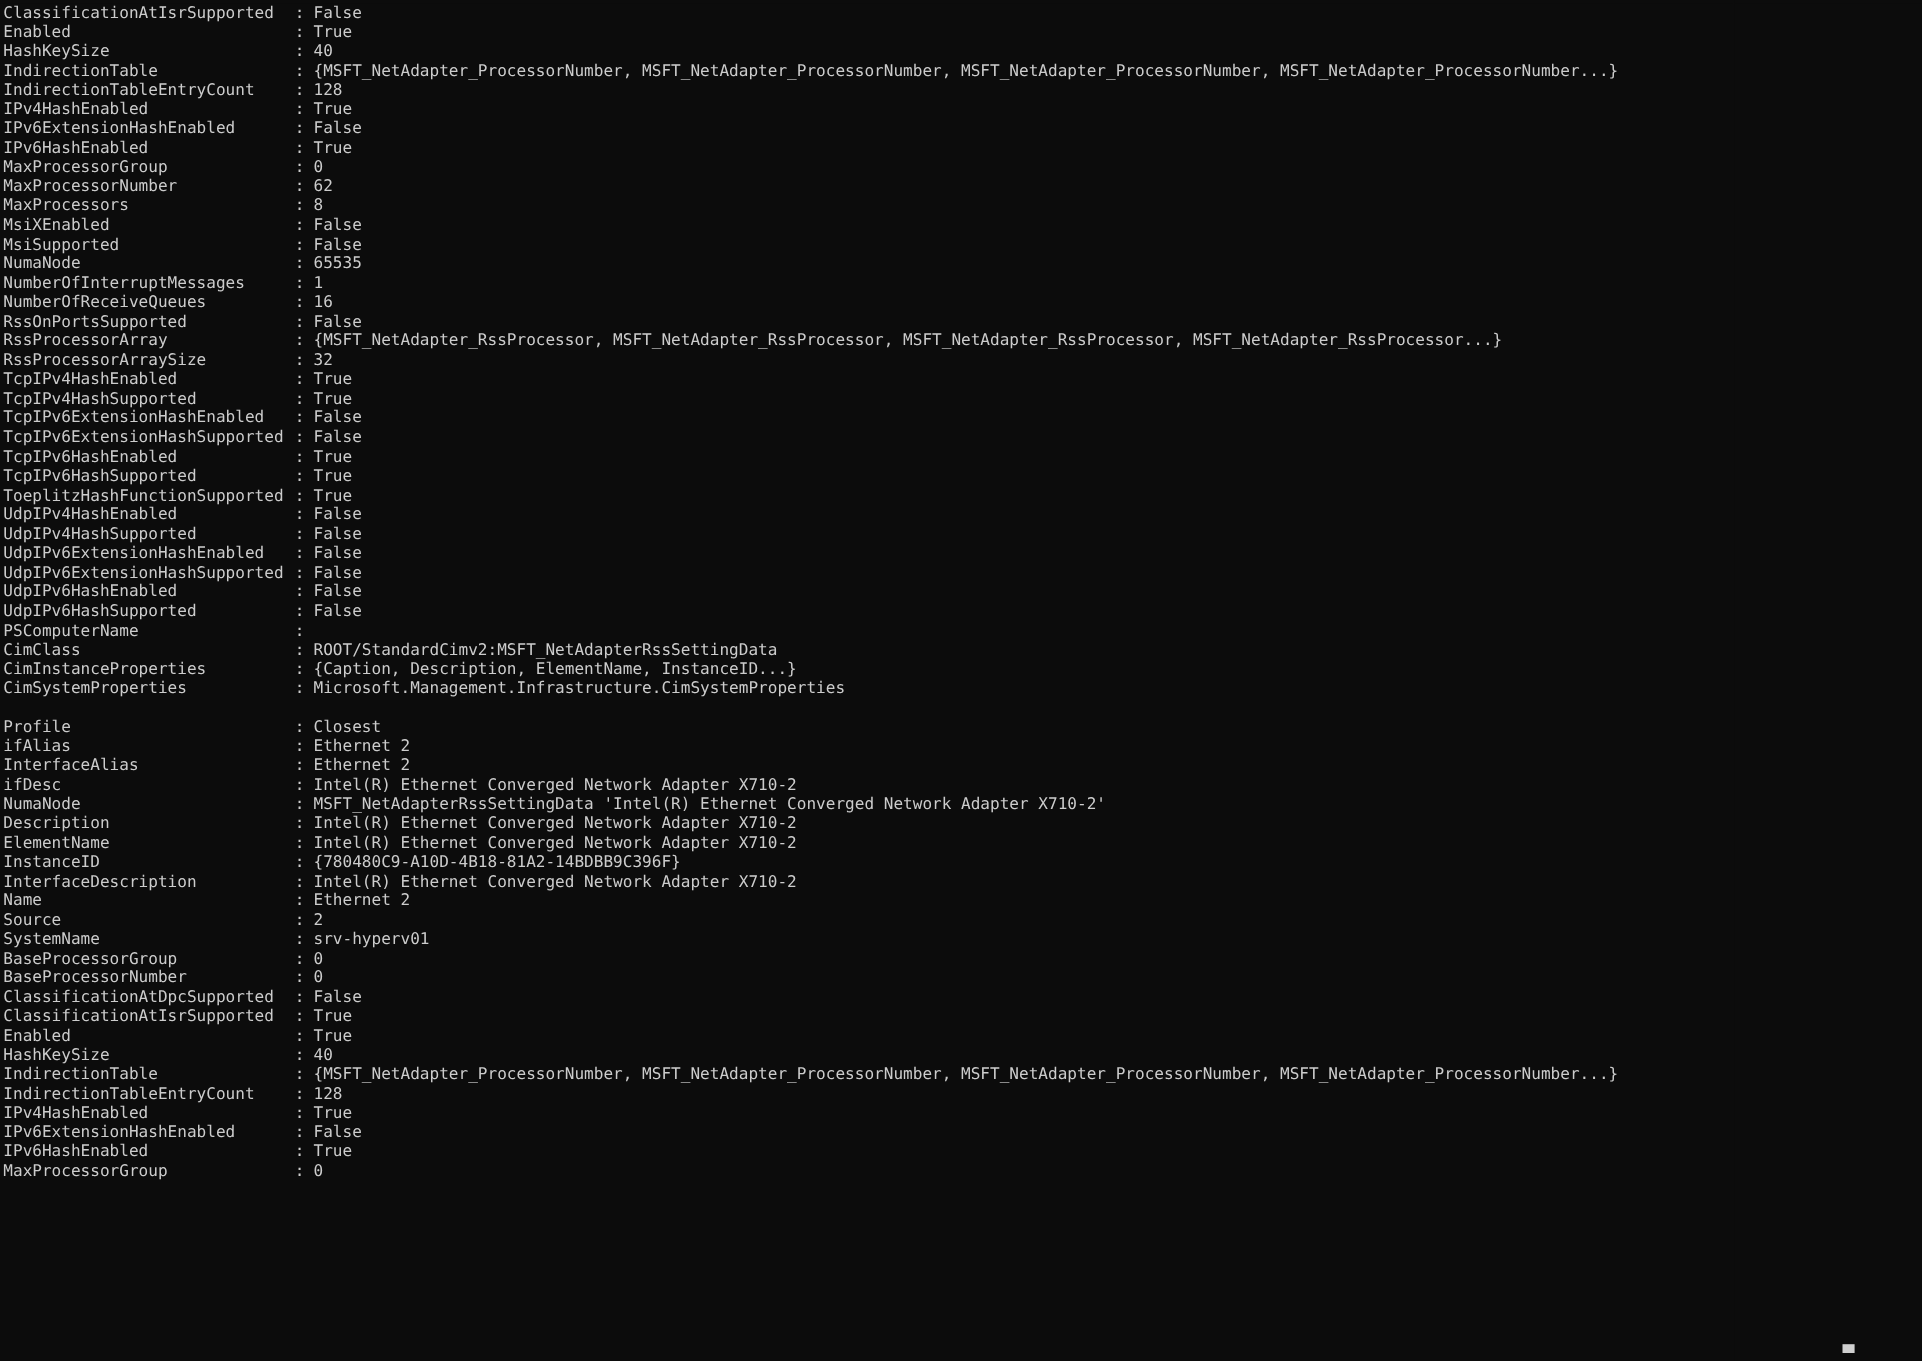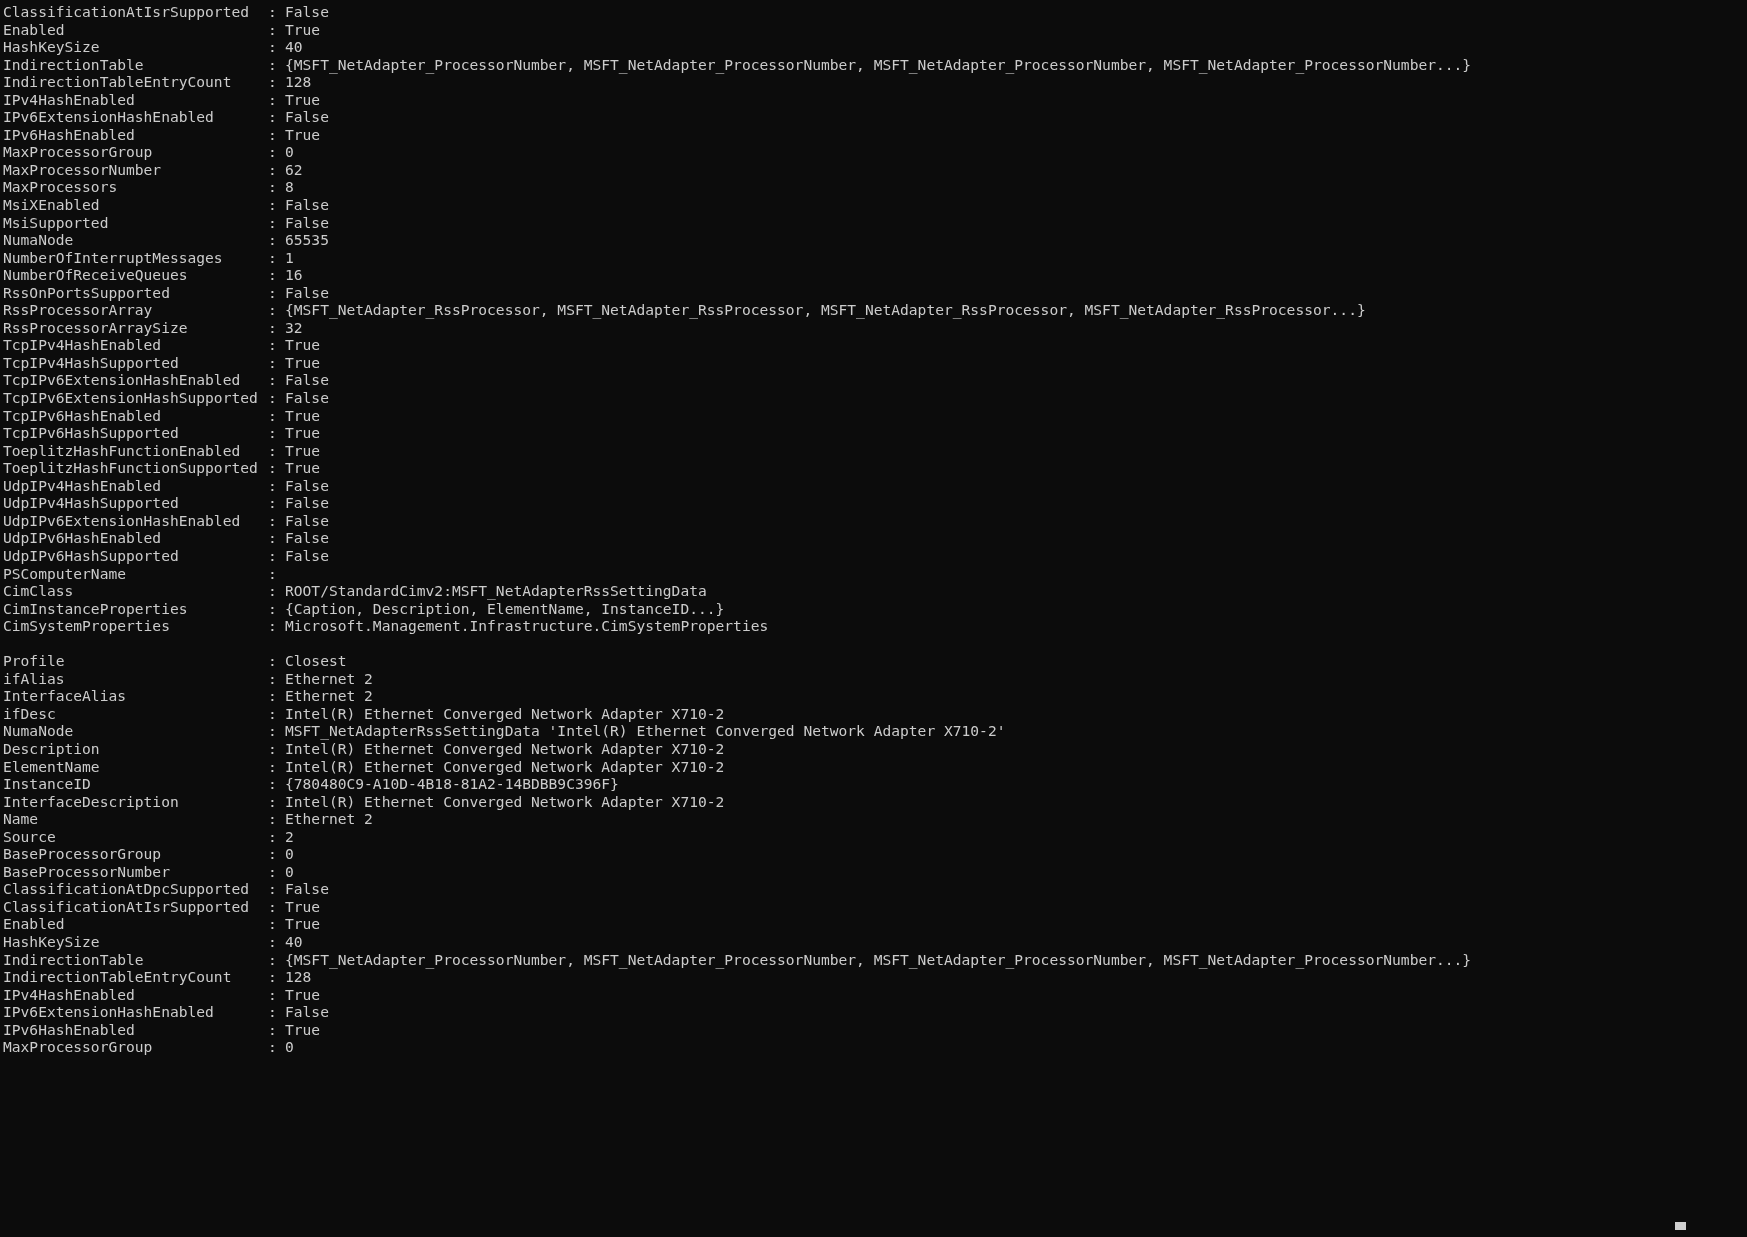--- a/index.html
+++ b/index.html
@@ -108,43 +108,44 @@
       <div class="line"><span class="prop-name">NumberOfReceiveQueues</span><span class="prop-sep">:</span><span class="prop-value">16</span></div>
       <div class="line"><span class="prop-name">RssOnPortsSupported</span><span class="prop-sep">:</span><span class="prop-value">False</span></div>
       <div class="line"><span class="prop-name">RssProcessorArray</span><span class="prop-sep">:</span><span class="prop-value">{MSFT_NetAdapter_RssProcessor, MSFT_NetAdapter_RssProcessor, MSFT_NetAdapter_RssProcessor, MSFT_NetAdapter_RssProcessor...}</span></div>
       <div class="line"><span class="prop-name">RssProcessorArraySize</span><span class="prop-sep">:</span><span class="prop-value">32</span></div>
       <div class="line"><span class="prop-name">TcpIPv4HashEnabled</span><span class="prop-sep">:</span><span class="prop-value">True</span></div>
       <div class="line"><span class="prop-name">TcpIPv4HashSupported</span><span class="prop-sep">:</span><span class="prop-value">True</span></div>
       <div class="line"><span class="prop-name">TcpIPv6ExtensionHashEnabled</span><span class="prop-sep">:</span><span class="prop-value">False</span></div>
       <div class="line"><span class="prop-name">TcpIPv6ExtensionHashSupported</span><span class="prop-sep">:</span><span class="prop-value">False</span></div>
       <div class="line"><span class="prop-name">TcpIPv6HashEnabled</span><span class="prop-sep">:</span><span class="prop-value">True</span></div>
       <div class="line"><span class="prop-name">TcpIPv6HashSupported</span><span class="prop-sep">:</span><span class="prop-value">True</span></div>
-      <div class="line"><span class="prop-name">ToeplitzHashFunctionEnabled</span><span class="prop-sep">:</span><span class="prop-value">True</span></div>
       <div class="line"><span class="prop-name">ToeplitzHashFunctionSupported</span><span class="prop-sep">:</span><span class="prop-value">True</span></div>
       <div class="line"><span class="prop-name">UdpIPv4HashEnabled</span><span class="prop-sep">:</span><span class="prop-value">False</span></div>
       <div class="line"><span class="prop-name">UdpIPv4HashSupported</span><span class="prop-sep">:</span><span class="prop-value">False</span></div>
       <div class="line"><span class="prop-name">UdpIPv6ExtensionHashEnabled</span><span class="prop-sep">:</span><span class="prop-value">False</span></div>
+      <div class="line"><span class="prop-name">UdpIPv6ExtensionHashSupported</span><span class="prop-sep">:</span><span class="prop-value">False</span></div>
       <div class="line"><span class="prop-name">UdpIPv6HashEnabled</span><span class="prop-sep">:</span><span class="prop-value">False</span></div>
       <div class="line"><span class="prop-name">UdpIPv6HashSupported</span><span class="prop-sep">:</span><span class="prop-value">False</span></div>
       <div class="line"><span class="prop-name">PSComputerName</span><span class="prop-sep">:</span><span class="prop-value"></span></div>
       <div class="line"><span class="prop-name">CimClass</span><span class="prop-sep">:</span><span class="prop-value">ROOT/StandardCimv2:MSFT_NetAdapterRssSettingData</span></div>
       <div class="line"><span class="prop-name">CimInstanceProperties</span><span class="prop-sep">:</span><span class="prop-value">{Caption, Description, ElementName, InstanceID...}</span></div>
       <div class="line"><span class="prop-name">CimSystemProperties</span><span class="prop-sep">:</span><span class="prop-value">Microsoft.Management.Infrastructure.CimSystemProperties</span></div>
       <div class="line blank"> </div>
       <div class="line"><span class="prop-name">Profile</span><span class="prop-sep">:</span><span class="prop-value">Closest</span></div>
       <div class="line"><span class="prop-name">ifAlias</span><span class="prop-sep">:</span><span class="prop-value">Ethernet 2</span></div>
       <div class="line"><span class="prop-name">InterfaceAlias</span><span class="prop-sep">:</span><span class="prop-value">Ethernet 2</span></div>
       <div class="line"><span class="prop-name">ifDesc</span><span class="prop-sep">:</span><span class="prop-value">Intel(R) Ethernet Converged Network Adapter X710-2</span></div>
       <div class="line"><span class="prop-name">NumaNode</span><span class="prop-sep">:</span><span class="prop-value">MSFT_NetAdapterRssSettingData 'Intel(R) Ethernet Converged Network Adapter X710-2'</span></div>
       <div class="line"><span class="prop-name">Description</span><span class="prop-sep">:</span><span class="prop-value">Intel(R) Ethernet Converged Network Adapter X710-2</span></div>
       <div class="line"><span class="prop-name">ElementName</span><span class="prop-sep">:</span><span class="prop-value">Intel(R) Ethernet Converged Network Adapter X710-2</span></div>
       <div class="line"><span class="prop-name">InstanceID</span><span class="prop-sep">:</span><span class="prop-value">{780480C9-A10D-4B18-81A2-14BDBB9C396F}</span></div>
       <div class="line"><span class="prop-name">InterfaceDescription</span><span class="prop-sep">:</span><span class="prop-value">Intel(R) Ethernet Converged Network Adapter X710-2</span></div>
       <div class="line"><span class="prop-name">Name</span><span class="prop-sep">:</span><span class="prop-value">Ethernet 2</span></div>
       <div class="line"><span class="prop-name">Source</span><span class="prop-sep">:</span><span class="prop-value">2</span></div>
+      <div class="line"><span class="prop-name">SystemName</span><span class="prop-sep">:</span><span class="prop-value">srv-hyperv01</span></div>
       <div class="line"><span class="prop-name">BaseProcessorGroup</span><span class="prop-sep">:</span><span class="prop-value">0</span></div>
       <div class="line"><span class="prop-name">BaseProcessorNumber</span><span class="prop-sep">:</span><span class="prop-value">0</span></div>
       <div class="line"><span class="prop-name">ClassificationAtDpcSupported</span><span class="prop-sep">:</span><span class="prop-value">False</span></div>
       <div class="line"><span class="prop-name">ClassificationAtIsrSupported</span><span class="prop-sep">:</span><span class="prop-value">True</span></div>
       <div class="line"><span class="prop-name">Enabled</span><span class="prop-sep">:</span><span class="prop-value">True</span></div>
       <div class="line"><span class="prop-name">HashKeySize</span><span class="prop-sep">:</span><span class="prop-value">40</span></div>
       <div class="line"><span class="prop-name">IndirectionTable</span><span class="prop-sep">:</span><span class="prop-value">{MSFT_NetAdapter_ProcessorNumber, MSFT_NetAdapter_ProcessorNumber, MSFT_NetAdapter_ProcessorNumber, MSFT_NetAdapter_ProcessorNumber...}</span></div>
       <div class="line"><span class="prop-name">IndirectionTableEntryCount</span><span class="prop-sep">:</span><span class="prop-value">128</span></div>
       <div class="line"><span class="prop-name">IPv4HashEnabled</span><span class="prop-sep">:</span><span class="prop-value">True</span></div>
       <div class="line"><span class="prop-name">IPv6ExtensionHashEnabled</span><span class="prop-sep">:</span><span class="prop-value">False</span></div>

